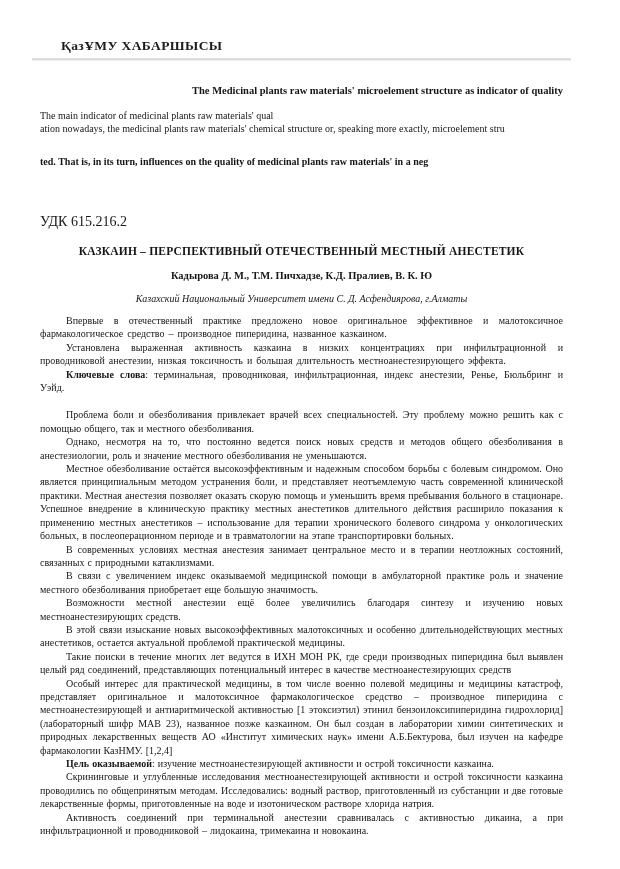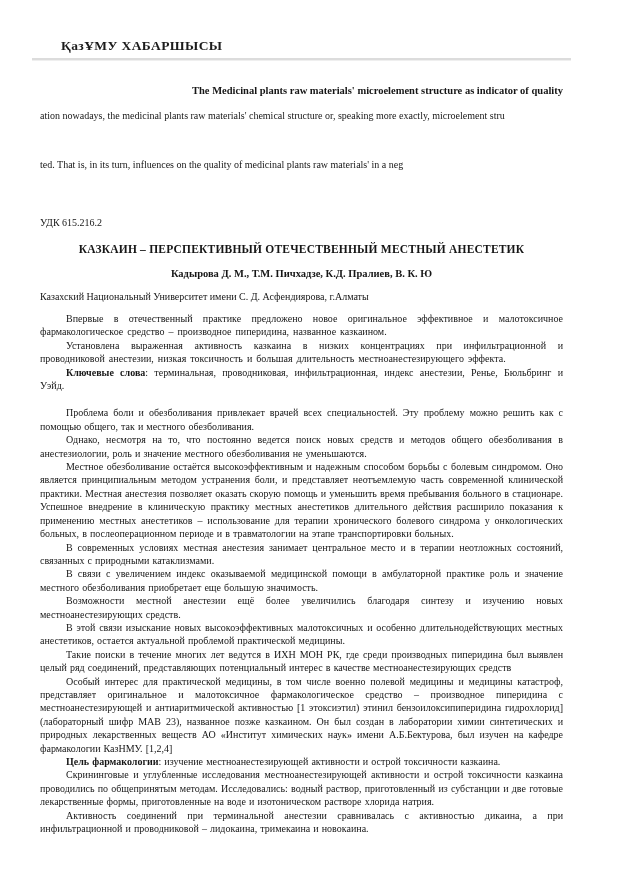--- a/index.html
+++ b/index.html
@@ -34,42 +34,43 @@
     font-weight:bold;
     font-size:10.5px;
     margin-top:24px;
   }
   .fragment{margin-top:13px;}
   .fragment-line{
     font-size:10px;
     line-height:13px;
     text-align:left;
   }
-  .fragment-line.gap{margin-top:36px;}
+  .fragment-line.gap{margin-top:20px;font-weight:bold;}
   .udc{
-    font-size:10px;
+    font-size:14px;
     margin-top:46px;
   }
   .title-ru{
     text-align:center;
     font-weight:bold;
     font-size:11.5px;
     margin-top:15px;
     letter-spacing:.2px;
   }
   .authors{
     text-align:center;
     font-weight:bold;
     font-size:10.5px;
     margin-top:13px;
   }
   .affiliation{
-    text-align:left;
+    text-align:center;
     font-size:10px;
     margin-top:12px;
+    font-style:italic;
   }
   .abstract{
     margin-top:10px;
   }
   .abstract p{
     font-size:10px;
     line-height:13.4px;
     text-align:justify;
     text-indent:26px;
     margin:0;
@@ -91,20 +92,21 @@
 <body>
 
 <div class="page">
 
   <div class="journal-header">ҚазҰМУ ХАБАРШЫСЫ</div>
   <div class="header-rule"></div>
 
   <div class="title-en">The Medicinal plants raw materials' microelement structure as indicator of quality</div>
 
   <div class="fragment">
+    <div class="fragment-line">The main indicator of medicinal plants raw materials' qual</div>
     <div class="fragment-line">ation nowadays, the medicinal plants raw materials' chemical structure or, speaking more exactly, microelement stru</div>
     <div class="fragment-line gap">ted. That is, in its turn, influences on the quality of medicinal plants raw materials' in a neg</div>
   </div>
 
   <div class="udc">УДК 615.216.2</div>
 
   <div class="title-ru">КАЗКАИН – ПЕРСПЕКТИВНЫЙ ОТЕЧЕСТВЕННЫЙ МЕСТНЫЙ АНЕСТЕТИК</div>
 
   <div class="authors">Кадырова Д. М., Т.М. Пичхадзе, К.Д. Пралиев, В. К. Ю</div>
 
@@ -119,18 +121,18 @@
   <div class="body-text">
     <p><b class="plead"></b><span>Проблема боли и обезболивания привлекает врачей всех специальностей. Эту проблему можно решить как с помощью общего, так и местного обезболивания.</span></p>
     <p><b class="plead"></b><span>Однако, несмотря на то, что постоянно ведется поиск новых средств и методов общего обезболивания в анестезиологии, роль и значение местного обезболивания не уменьшаются.</span></p>
     <p><b class="plead"></b><span>Местное обезболивание остаётся высокоэффективным и надежным способом борьбы с болевым синдромом. Оно является принципиальным методом устранения боли, и представляет неотъемлемую часть современной клинической практики. Местная анестезия позволяет оказать скорую помощь и уменьшить время пребывания больного в стационаре. Успешное внедрение в клиническую практику местных анестетиков длительного действия расширило показания к применению местных анестетиков – использование для терапии хронического болевого синдрома у онкологических больных, в послеоперационном периоде и в травматологии на этапе транспортировки больных.</span></p>
     <p><b class="plead"></b><span>В современных условиях местная анестезия занимает центральное место и в терапии неотложных состояний, связанных с природными катаклизмами.</span></p>
     <p><b class="plead"></b><span>В связи с увеличением индекс оказываемой медицинской помощи в амбулаторной практике роль и значение местного обезболивания приобретает еще большую значимость.</span></p>
     <p><b class="plead"></b><span>Возможности местной анестезии ещё более увеличились благодаря синтезу и изучению новых местноанестезирующих средств.</span></p>
     <p><b class="plead"></b><span>В этой связи изыскание новых высокоэффективных малотоксичных и особенно длительнодействующих местных анестетиков, остается актуальной проблемой практической медицины.</span></p>
     <p><b class="plead"></b><span>Такие поиски в течение многих лет ведутся в ИХН МОН РК, где среди производных пиперидина был выявлен целый ряд соединений, представляющих потенциальный интерес в качестве местноанестезирующих средств</span></p>
     <p><b class="plead"></b><span>Особый интерес для практической медицины, в том числе военно полевой медицины и медицины катастроф, представляет оригинальное и малотоксичное фармакологическое средство – производное пиперидина с местноанестезирующей и антиаритмической активностью [1 этоксиэтил) этинил бензоилоксипиперидина гидрохлорид] (лабораторный шифр МАВ 23), названное позже казкаином. Он был создан в лаборатории химии синтетических и природных лекарственных веществ АО «Институт химических наук» имени А.Б.Бектурова, был изучен на кафедре фармакологии КазНМУ. [1,2,4]</span></p>
-    <p><b class="plead">Цель фармакологии</b><span>: изучение местноанестезирующей активности и острой токсичности казкаина.</span></p>
+    <p><b class="plead">Цель оказываемой</b><span>: изучение местноанестезирующей активности и острой токсичности казкаина.</span></p>
     <p><b class="plead"></b><span>Скрининговые и углубленные исследования местноанестезирующей активности и острой токсичности казкаина проводились по общепринятым методам. Исследовались: водный раствор, приготовленный из субстанции и две готовые лекарственные формы, приготовленные на воде и изотоническом растворе хлорида натрия.</span></p>
     <p><b class="plead"></b><span>Активность соединений при терминальной анестезии сравнивалась с активностью дикаина, а при инфильтрационной и проводниковой – лидокаина, тримекаина и новокаина.</span></p>
   </div>
 
 </div>
 
 </body></html>

